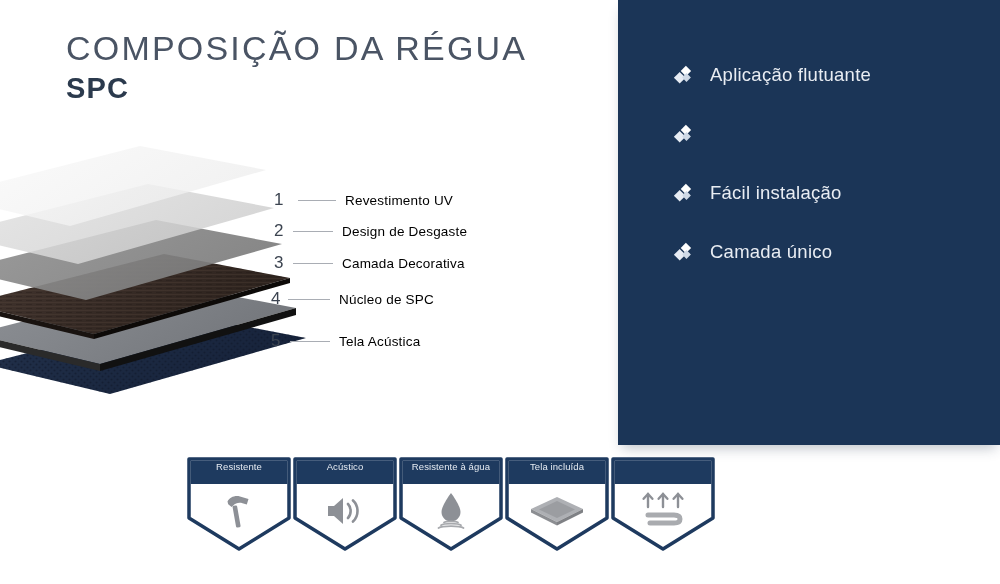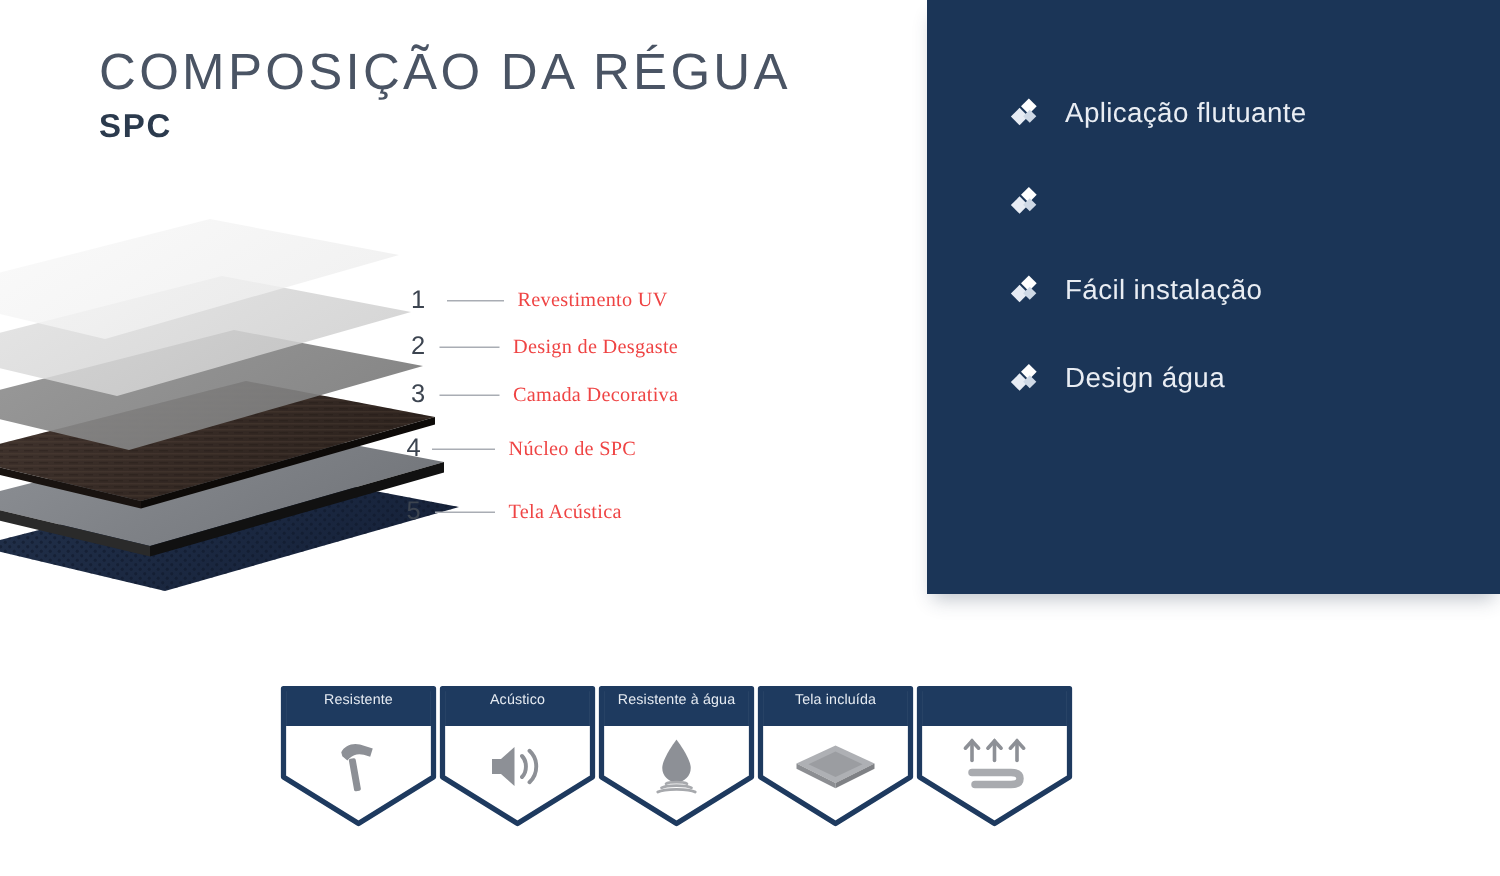--- a/index.html
+++ b/index.html
@@ -28,21 +28,21 @@
   }
   #title-line1 {
     font-size: 34px;
     letter-spacing: 2.2px;
     font-weight: 300;
     color: #4a5464;
     line-height: 1.22;
     white-space: nowrap;
   }
   #title-line2 {
-    font-size: 22px;
+    font-size: 29px;
     letter-spacing: 1.2px;
     font-weight: 700;
     color: #2b3a4d;
     line-height: 1.22;
     margin-top: 2px;
   }
 
   
   #layers-art {
     position: absolute;
@@ -75,33 +75,32 @@
     text-align: left;
     flex: none;
   }
   .legend-dash {
     flex: none;
     height: 1px;
     background: #a9adb4;
   }
   .legend-label {
     font-size: 13.5px;
-    color: #ef4444;
+    color: #000000;
     letter-spacing: 0.2px;
     margin-left: 9px;
-    font-family: Liberation Serif, serif;
   }
 
   
   #feature-panel {
     position: absolute;
     left: 618px;
     top: 0px;
     width: 382px;
-    height: 396px;
+    height: 445px;
     background: #1b3557;
     box-shadow: 0 7px 12px -4px rgba(40,55,80,0.30);
   }
   #feature-list {
     position: absolute;
     left: 54px;
     top: 62px;
     width: 330px;
   }
   .feature-row {
@@ -314,21 +313,21 @@
       </div>
 
       <div class="feature-row">
         <span class="feature-bullet">
           <svg width="22" height="22" viewBox="0 0 22 22" xmlns="http://www.w3.org/2000/svg">
             <rect x="3.6" y="9.6" width="8.2" height="8.2" transform="rotate(45 7.7 13.7)" fill="#e7ecf4"></rect>
             <rect x="10.2" y="3.2" width="7.4" height="7.4" transform="rotate(45 13.9 6.9)" fill="#ffffff"></rect>
             <rect x="11.4" y="10.4" width="6.2" height="6.2" transform="rotate(45 14.5 13.5)" fill="#cfd9e6"></rect>
           </svg>
         </span>
-        <span class="feature-text">Design água</span>
+        <span class="feature-text">Camada único</span>
       </div>
 
     </div>
   </div>
 
   <div id="badge-row">
 
     <div class="badge">
       <svg class="badge-svg" width="106" height="96" viewBox="0 0 106 96" xmlns="http://www.w3.org/2000/svg">
         <path d="M3,3 H103 V62 L53,93 L3,62 Z" fill="#ffffff" stroke="#1e3a5f" stroke-width="3.5" stroke-linejoin="round"></path>

